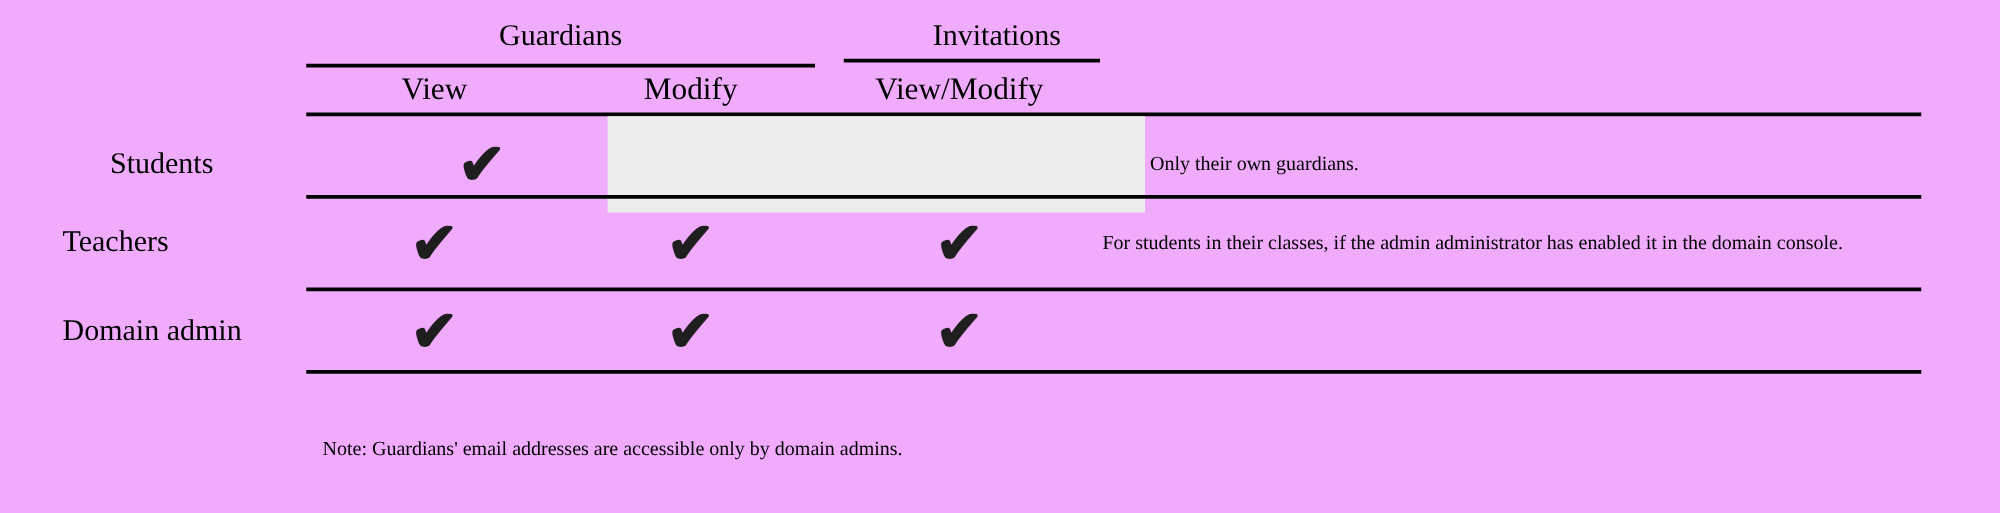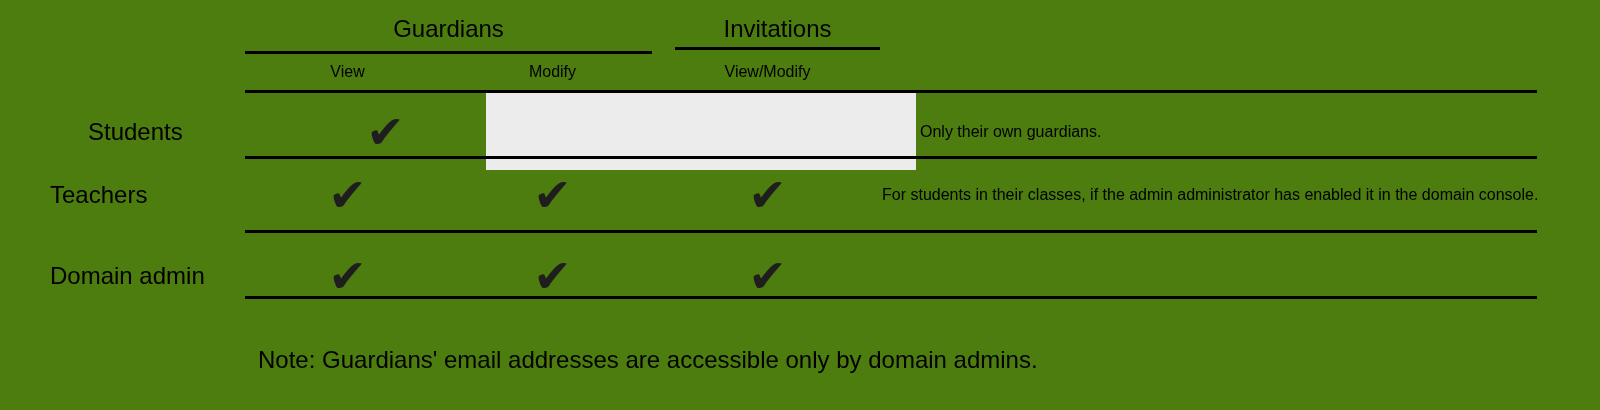--- a/index.html
+++ b/index.html
@@ -4,72 +4,73 @@
 <style>
   html,body{margin:0;padding:0;}
   body{
     font-family:"Liberation Sans","DejaVu Sans",sans-serif;
     background:#ffffff;
   }
   .canvas{
     position:relative;
     width:1600px;
     height:410px;
-    background:#4d7c0f;
+    background:#f0abfc;
     overflow:hidden;
     color:#000000;
+    font-family:Liberation Serif, serif;
   }
   .abs{position:absolute;}
   .flex-c{display:flex;align-items:center;justify-content:center;}
   .flex-l{display:flex;align-items:center;justify-content:flex-start;}
 
   
   .group-label{top:14px;height:30px;font-size:24px;}
   .group-label.g1{left:245px;width:407px;}
-  .group-label.g2{left:675px;width:205px;}
+  .group-label.g2{left:695px;width:205px;}
 
   
   .rule{background:#000000;height:3px;}
   .group-rule-1{left:245px;top:51px;width:407px;}
   .group-rule-2{left:675px;top:47px;width:205px;}
   .header-rule{left:245px;top:90px;width:1292px;}
   .divider-1{left:245px;top:156px;width:1292px;}
   .divider-2{left:245px;top:230px;width:1292px;}
   .bottom-rule{left:245px;top:296px;width:1292px;}
 
   
-  .col-label{top:58px;height:28px;font-size:16px;}
+  .col-label{top:58px;height:28px;font-size:25px;}
   .colpos-0{left:245px;width:205px;}
   .colpos-1{left:450px;width:205px;}
   .colpos-2{left:655px;width:225px;}
 
   
   .row{left:0;width:1600px;}
   .row.r1{top:93px;height:77px;margin-left:38px;}
   .row.r2{top:159px;height:71px;padding-left:39px;}
-  .row.r3{top:244px;height:63px;border-radius:28px;}
+  .row.r3{top:234px;height:63px;border-radius:28px;}
   .role{left:50px;width:190px;top:0;bottom:0;font-size:24px;}
   .cell{top:0;bottom:0;}
   .check{
     font-size:46px;
     font-weight:600;
     color:#1e1e1e;
     line-height:1;
   }
   .note{
     left:882px;width:660px;top:0;bottom:0;
     font-size:16px;line-height:31px;
   }
   .na-cell{
     left:448px;width:430px;top:0;bottom:0;
   }
 
   .footnote{
     left:258px;top:345px;height:30px;
-    font-size:24px;
+    font-size:16px;
   }
 </style>
 </head>
 <body>
 
 <div class="canvas">
 
   <div class="abs flex-c group-label g1">Guardians</div>
   <div class="abs flex-c group-label g2">Invitations</div>
   <div class="abs rule group-rule-1" style="background-color: rgb(0, 0, 0);"></div>

